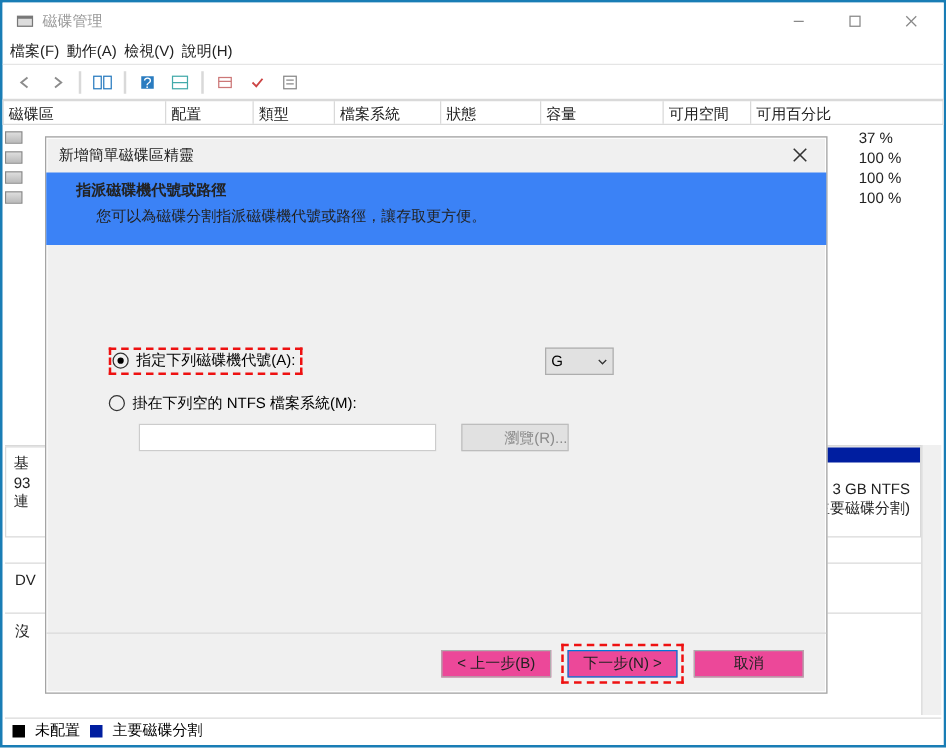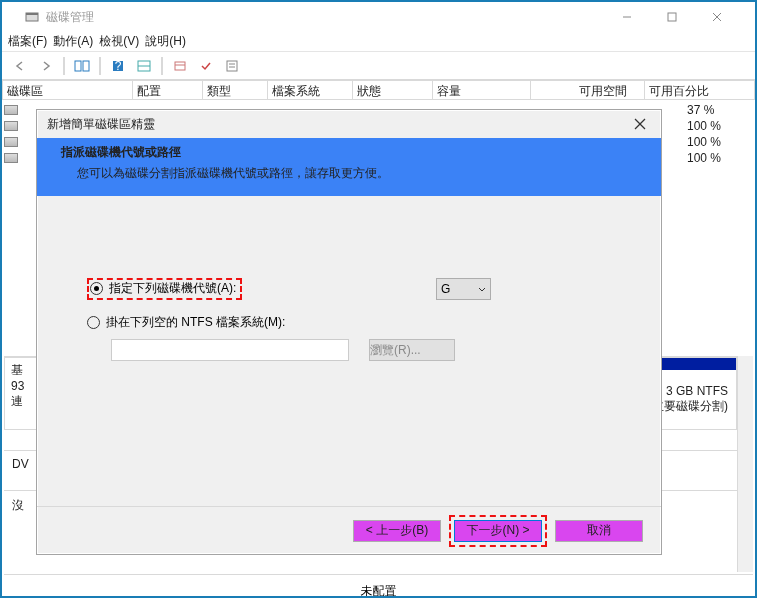--- a/index.html
+++ b/index.html
@@ -1,19 +1,19 @@
 <!DOCTYPE html>
 <html><head>
 <meta charset="utf-8">
 <style>
   * { box-sizing: border-box; font-family: "Microsoft JhengHei", "Segoe UI", sans-serif; font-size: 12px; }
   body { margin: 0; background: #fff; width: 757px; height: 598px; overflow: hidden; border: 2px solid #197db5; position: relative; }
 
   
-  .titlebar { height: 30px; background: #fff; display: flex; align-items: center; padding: 0 16px; color: #9a9a9a; }
+  .titlebar { height: 30px; background: #fff; display: flex; align-items: center; padding: 0 4px; color: #9a9a9a; }
   .titlebar .app-icon { width: 16px; height: 16px; margin: 0 6px; display:flex; align-items:center; justify-content:center; }
   .titlebar .app-title { flex: 1; }
   .winbtns { display: flex; }
   .winbtn { width: 45px; height: 28px; display:flex; align-items:center; justify-content:center; color:#888; }
   .winbtn svg { stroke:#888; }
 
   
   .menubar { height: 20px; display: flex; align-items: center; padding: 0 6px; gap: 6px; color:#222; border-bottom:1px solid #e5e5e5; }
   .menubar span { }
 
@@ -25,42 +25,42 @@
 
   
   .colheaders { height: 20px; display: flex; border: 1px solid #d9d9d9; background:#fff; }
   .colheaders .col { border-right: 1px solid #d9d9d9; padding: 2px 4px; color:#222; }
   .colheaders .c0 { width: 130px; }
   .colheaders .c1 { width: 70px; }
   .colheaders .c2 { width: 65px; }
   .colheaders .c3 { width: 85px; }
   .colheaders .c4 { width: 80px; }
   .colheaders .c5 { width: 98px; }
-  .colheaders .c6 { width: 70px; margin-left: 44px; }
+  .colheaders .c6 { width: 70px; }
   .colheaders .c7 { flex: 1; border-right:none; }
 
   
   .bgrows { position: absolute; left: 2px; right: 2px; top: 100px; color:#222; }
   .bgrows .row { display:flex; }
   .bgrows .row .spacer { flex:1; }
   .bgrows .row .pct { width: 70px; padding: 1px 4px; }
   .lefticon { width:24px; display:flex; align-items:center; }
   .dskicn { width:14px; height:10px; border:1px solid #888; background:linear-gradient(#ddd,#bbb); }
 
   
   .lower { position:absolute; left:2px; right:18px; top:354px; display:flex; border-top:1px solid #d9d9d9; }
   .lower .left { width: 114px; border:1px solid #d9d9d9; background:#fff; padding:4px 6px; color:#222; }
   .lower .mainpart { flex:1; border:1px solid #d9d9d9; background:#fff; }
   .lower .mainpart .bluebar { height:12px; background:#001ea0; }
   .lower .mainpart .txt { padding: 14px 8px; color:#222; text-align:right; }
 
   .lower2 { position:absolute; left:2px; right:18px; top:448px; border-top:1px solid #d9d9d9; padding:6px 8px; color:#222; }
   .lower3 { position:absolute; left:2px; right:18px; top:488px; border-top:1px solid #d9d9d9; padding:6px 8px; color:#222; }
 
-  .statusbar { position:absolute; left:2px; right:2px; bottom:2px; height:20px; border-top:1px solid #d9d9d9; display:flex; align-items:center; padding: 0 6px; gap: 8px; flex-direction: column; }
+  .statusbar { position:absolute; left:2px; right:2px; bottom:2px; height:20px; border-top:1px solid #d9d9d9; display:flex; align-items:center; padding: 0 6px; gap: 8px; }
   .legend-sq { width:10px; height:10px; display:inline-block; }
 
   .scrollbar { position:absolute; right:2px; top:354px; bottom:24px; width:16px; background:#f0f0f0; border-left:1px solid #d9d9d9; }
 
   
   .wizard { position:absolute; left:34px; top:107px; width:626px; height:446px; background:#f0f0f0; border:1px solid #a4a4a4; box-shadow:0 0 0 1px #fff inset; }
   .wizard .w-title { height:28px; display:flex; align-items:center; padding:0 10px; color:#222; }
   .wizard .w-title .t { flex:1; }
   .wizard .w-title .close { width:22px; height:22px; display:flex; align-items:center; justify-content:center; }
   .wizard .w-head { padding: 6px 24px 14px 24px; background:#3b82f6; }
@@ -71,24 +71,24 @@
   .radio { width:13px; height:13px; border-radius:50%; border:1px solid #333; margin-right:6px; flex-shrink:0; display:flex; align-items:center; justify-content:center; }
   .radio.sel::after { content:""; width:5px; height:5px; border-radius:50%; background:#000; }
   .radio.sel { }
   .highlight-red { border:2px dashed #e11; padding:0 4px 1px 1px; display:inline-flex; align-items:center; }
 
   .combo { width:55px; height:22px; border:1px solid #adadad; background:#e1e1e1; display:flex; align-items:center; justify-content:space-between; padding:0 4px; margin-left:auto; margin-right:120px; }
   .combo .chev { }
 
   .ntfs-row { display:flex; align-items:center; margin-top: -6px; }
   .ntfs-input { width: 238px; height:22px; border:1px solid #ccc; background:#fff; margin:8px 0 0 24px; }
-  .browse-btn { width:86px; height:22px; border:1px solid #bdbdbd; background:#e1e1e1; color:#8a8a8a; margin:8px 0 0 20px; display:flex; align-items:center; justify-content:flex-start; }
+  .browse-btn { width:86px; height:22px; border:1px solid #bdbdbd; background:#e1e1e1; color:#8a8a8a; margin:8px 0 0 20px; display:flex; align-items:center; justify-content:flex-end; }
 
   .wizard .w-foot { position:absolute; left:0; right:0; bottom:0; height:48px; border-top:1px solid #d9d9d9; display:flex; align-items:center; justify-content:flex-end; padding: 0 18px; gap:8px; }
-  .btn { width:88px; height:22px; border:1px solid #adadad; background:#d946ef; display:flex; align-items:center; justify-content:center; color:#222; }
+  .btn { width:88px; height:22px; border:1px solid #adadad; background:#ec4899; display:flex; align-items:center; justify-content:center; color:#222; }
   .btn.primary { border:1px solid #0078d7; }
   .btn-wrap-red { border:2px dashed #e11; padding:3px; }
 
 </style>
 </head>
 <body>
 
 <div class="titlebar">
   <span class="app-icon">
     <svg width="14" height="14">

